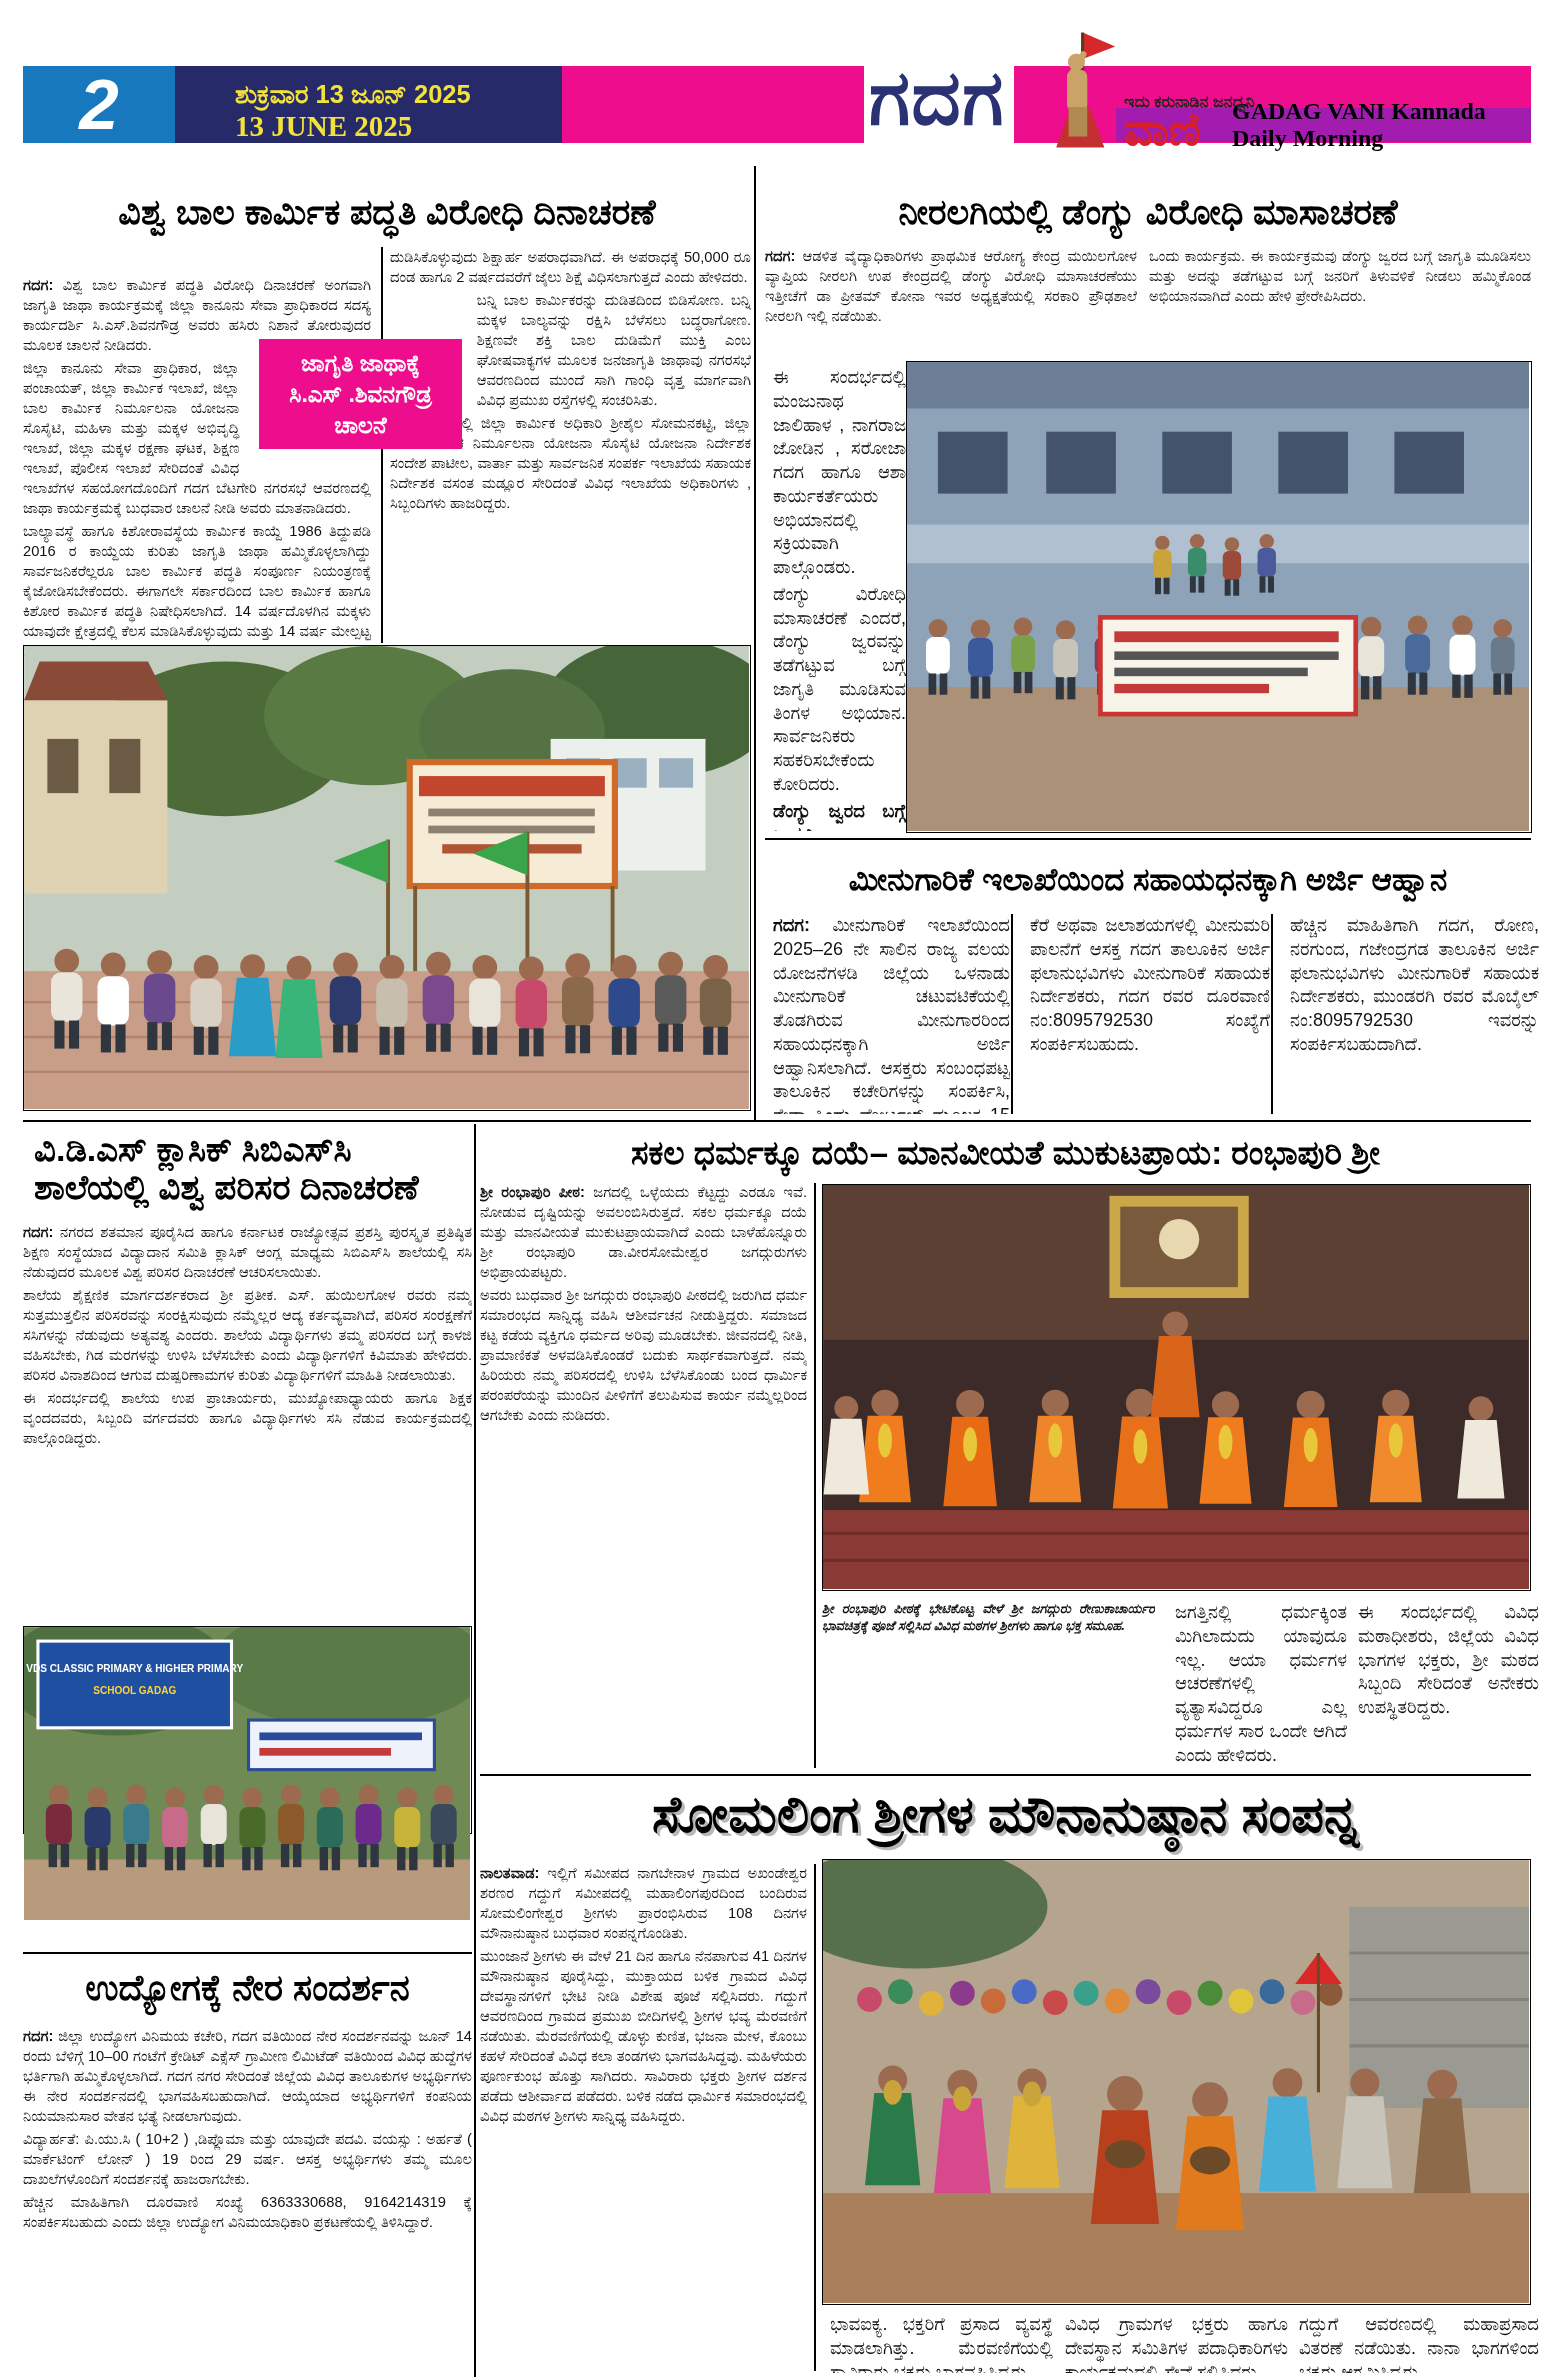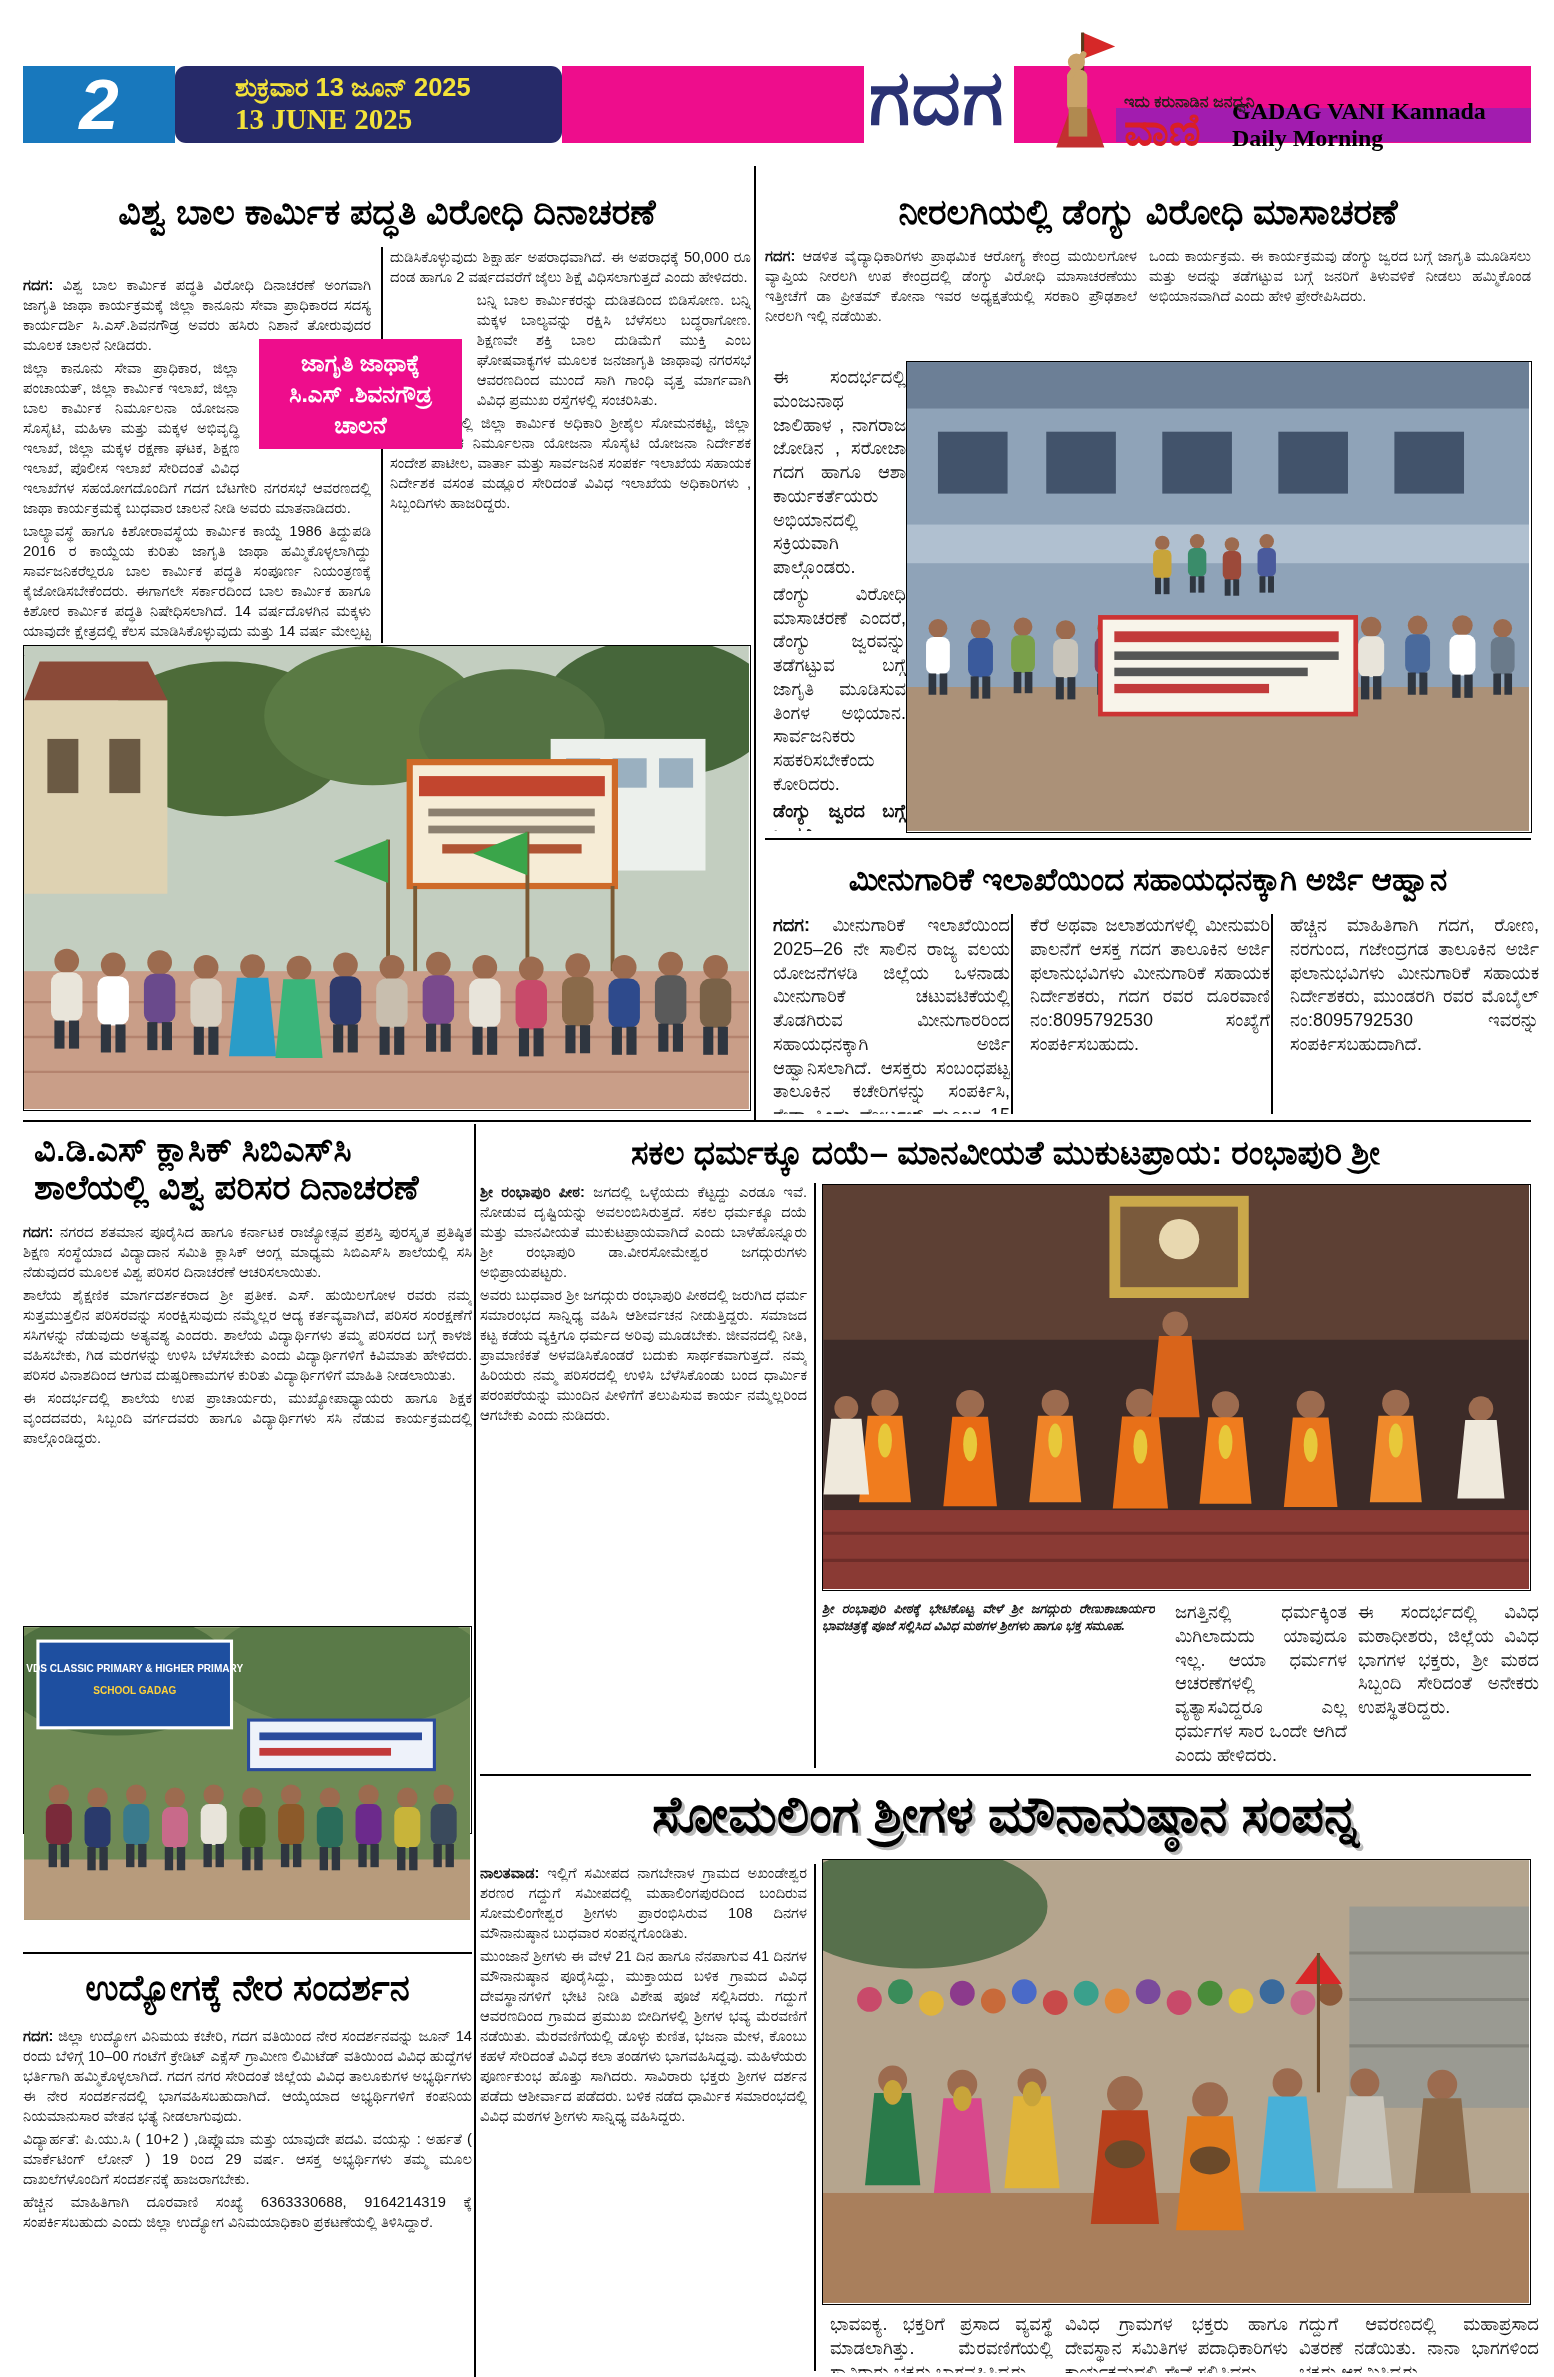--- a/index.html
+++ b/index.html
@@ -13,22 +13,22 @@
   .lead{font-weight:bold;}
   .rule-h{background:#000;height:2.3px;}
   .rule-v{background:#000;width:2.3px;}
   .sp-r{float:right;width:124px;height:115px;margin:0 0 4.6px 7.7px;}
   .sp-l{float:left;width:79px;height:115px;margin:0 7.7px 4.6px 0;}
   .inset-box{background:#ee0d8c;color:#fff;font-weight:bold;text-align:center;
              display:flex;flex-direction:column;justify-content:center;gap:4.6px;
              font-size:23px;line-height:1.15;z-index:5;}
   .hdr-blue{background:#1878bd;color:#fff;display:flex;align-items:center;justify-content:center;
             font-size:71px;font-weight:bold;font-style:italic;}
-  .hdr-navy{background:#262a69;color:#f3e23a;display:flex;flex-direction:column;justify-content:center;
-            padding-left:60px;box-sizing:border-box;font-weight:bold;border-radius:11px;}
+  .hdr-navy{background:#262a69;color:#f3e23a;display:flex;flex-direction:column;justify-content:flex-end;
+            padding-left:60px;box-sizing:border-box;font-weight:bold;}
   .hdr-pink{background:#ee0d8c;}
   .masthead-strip{background:#a21caf;display:flex;align-items:center;justify-content:center;
                   font-family:"Liberation Serif","DejaVu Serif",serif;font-weight:bold;
                   font-size:24px;color:#000;padding-left:116px;box-sizing:border-box;}
   .logo-gadag{font-size:76px;font-weight:bold;color:#2a3274;letter-spacing:1.5px;line-height:1;}
   .logo-vani{font-size:45px;font-weight:bold;color:#da1f26;line-height:1;z-index:6;}
   .logo-tag{font-size:16px;font-weight:bold;color:#222;z-index:6;}
   .caption{font-weight:bold;font-style:italic;font-size:13px;line-height:1.3;text-align:justify;overflow:hidden;}
   svg{display:block;}
 </style>

